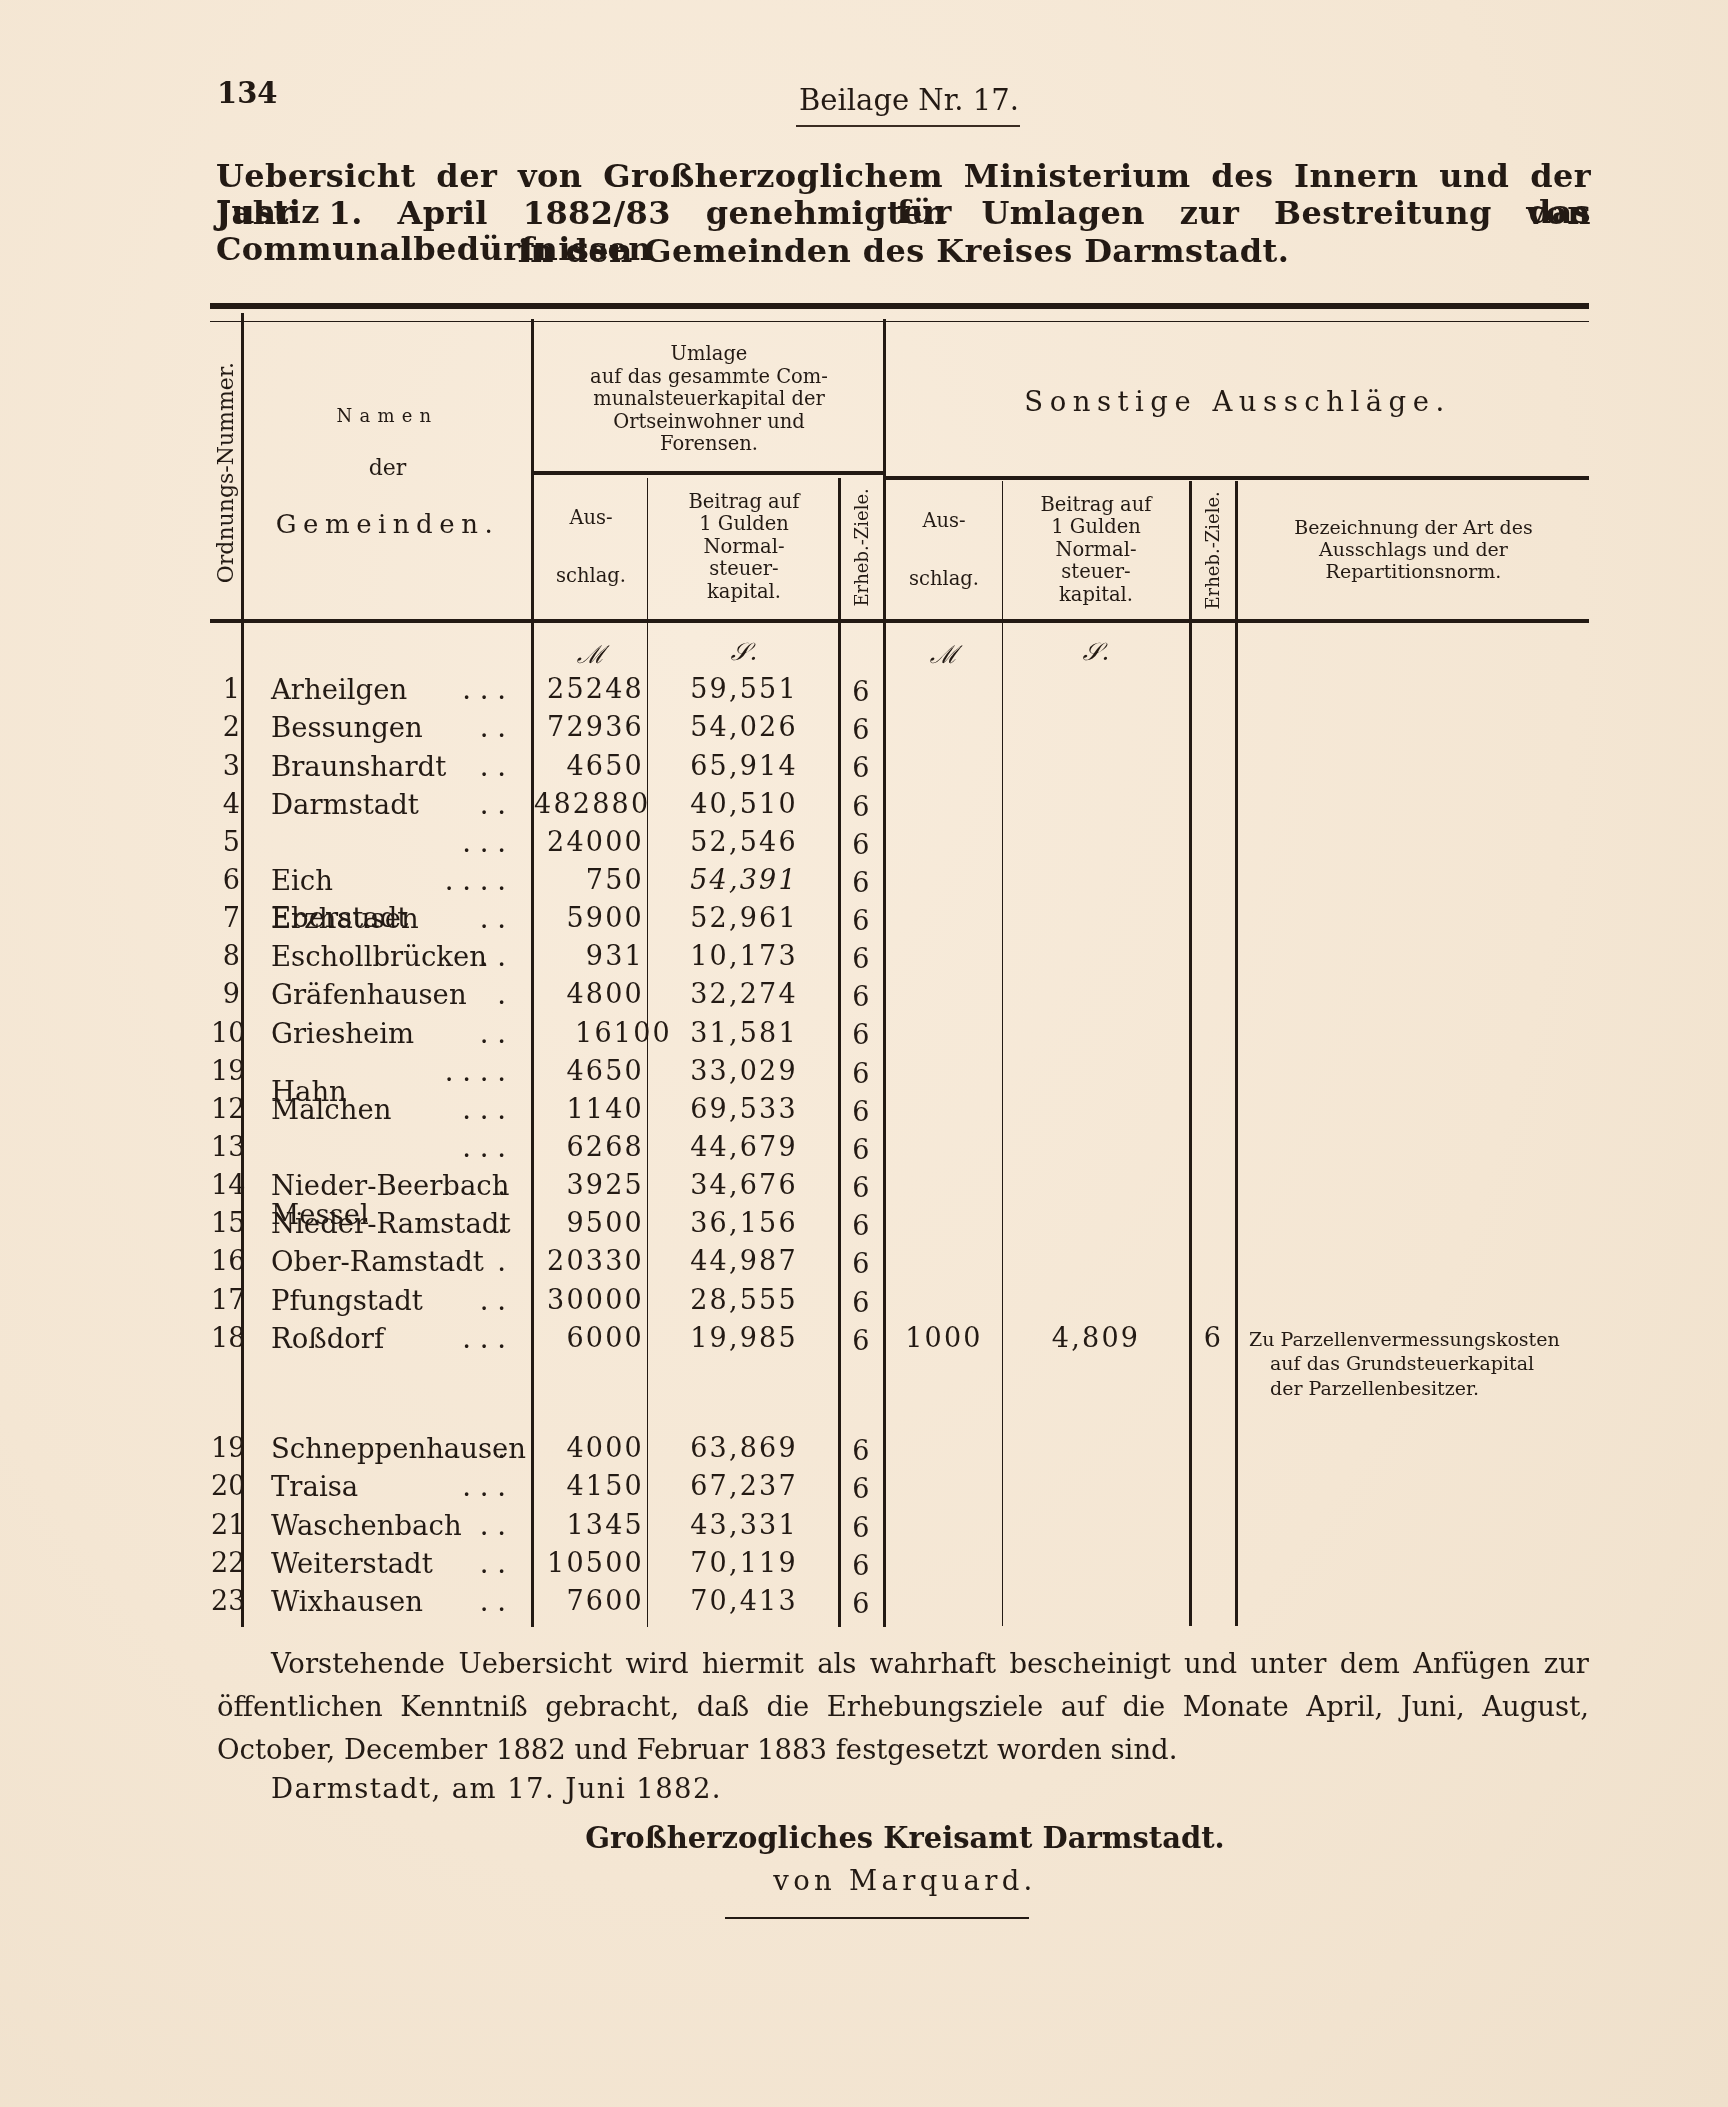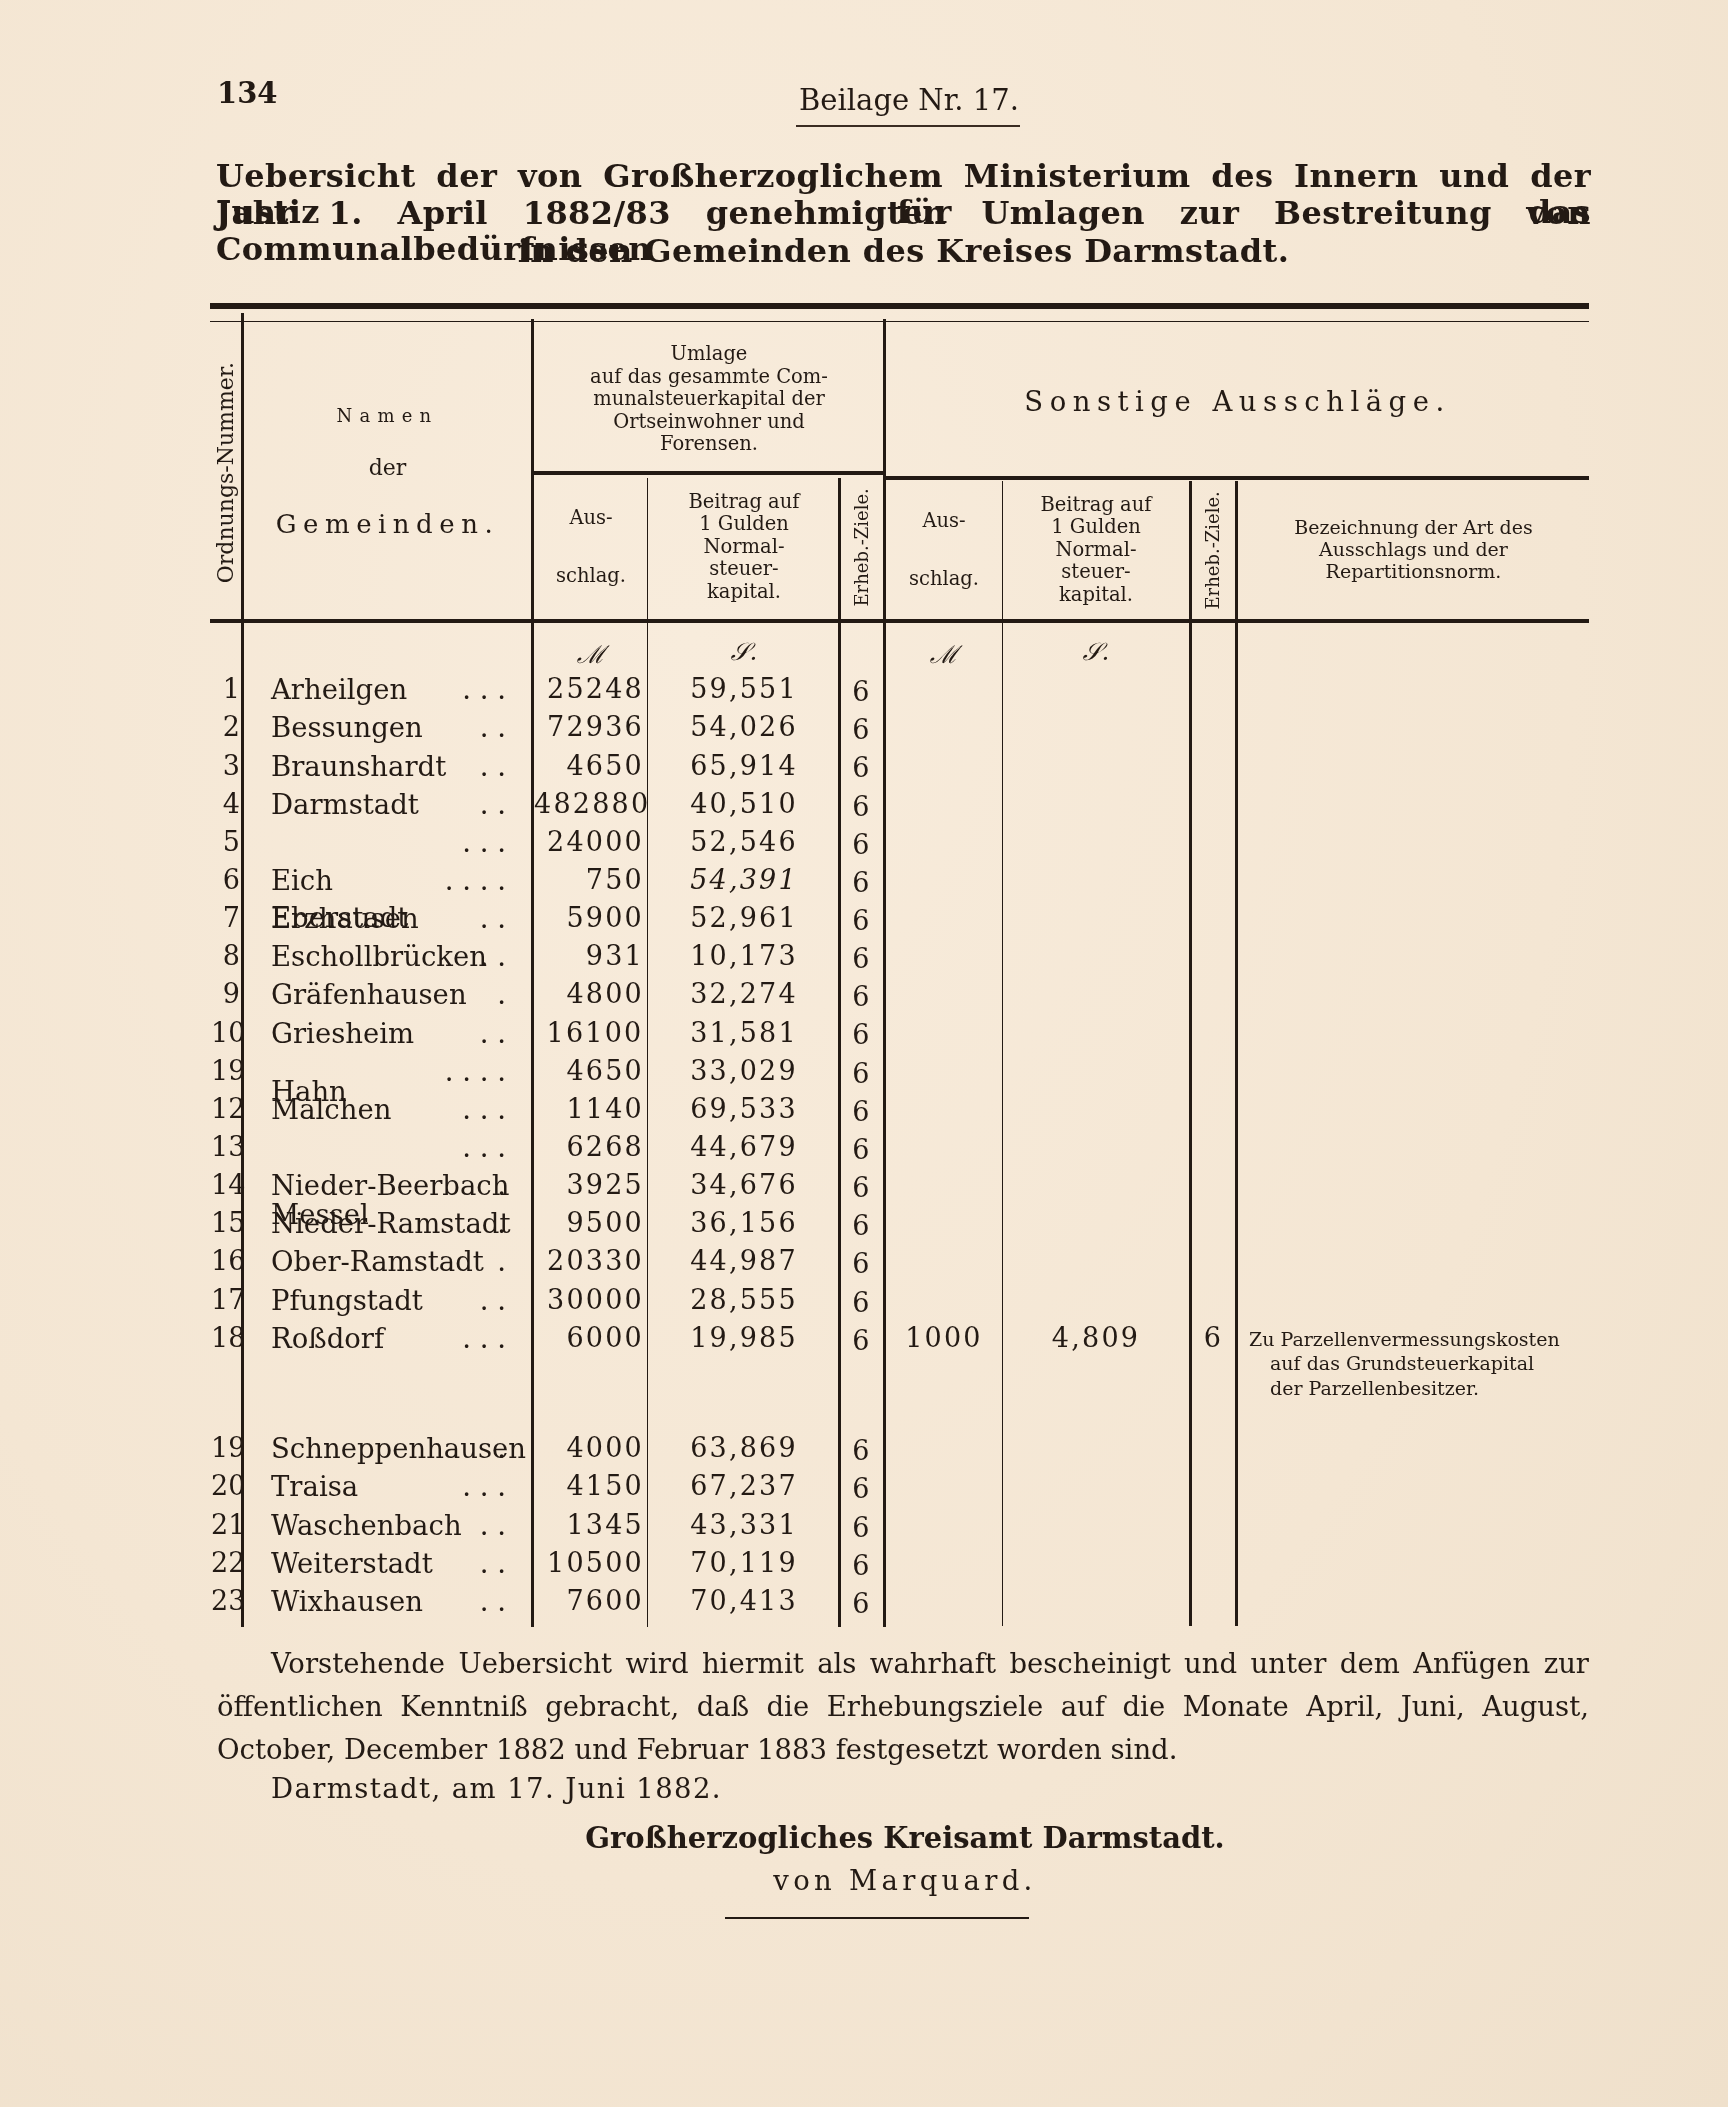--- a/index.html
+++ b/index.html
@@ -189,21 +189,21 @@
         <div class="row-name" style="left:271px; top:978px;">Gräfenhausen</div>
         <div class="row-dots r" style="left:405px; top:978px; width:101px;">.</div>
         <div class="row-val r" style="left:534px; top:978px; width:110px;">4800</div>
         <div class="row-val c" style="left:649px; top:978px; width:190px;">32,274</div>
         <div class="row-val c" style="left:841px; top:981px; width:42px;">6</div>
       </div>
       <div>
         <div class="row-num" style="left:211px; top:1017px;">10</div>
         <div class="row-name" style="left:271px; top:1017px;">Griesheim</div>
         <div class="row-dots r" style="left:405px; top:1017px; width:101px;">. .</div>
-        <div class="row-val r" style="left:540px; top:1017px; width:110px;text-align:center;">16100</div>
+        <div class="row-val r" style="left:562px; top:1017px; width:110px;">16100</div>
         <div class="row-val c" style="left:649px; top:1017px; width:190px;">31,581</div>
         <div class="row-val c" style="left:841px; top:1019px; width:42px;">6</div>
       </div>
       <div>
         <div class="row-num" style="left:211px; top:1055px;">19</div>
         <div class="row-name" style="left:271px; top:1055px;margin-top:20px;">Hahn</div>
         <div class="row-dots r" style="left:405px; top:1055px; width:101px;">. . . .</div>
         <div class="row-val r" style="left:534px; top:1055px; width:110px;">4650</div>
         <div class="row-val c" style="left:649px; top:1055px; width:190px;">33,029</div>
         <div class="row-val c" style="left:841px; top:1058px; width:42px;">6</div>

